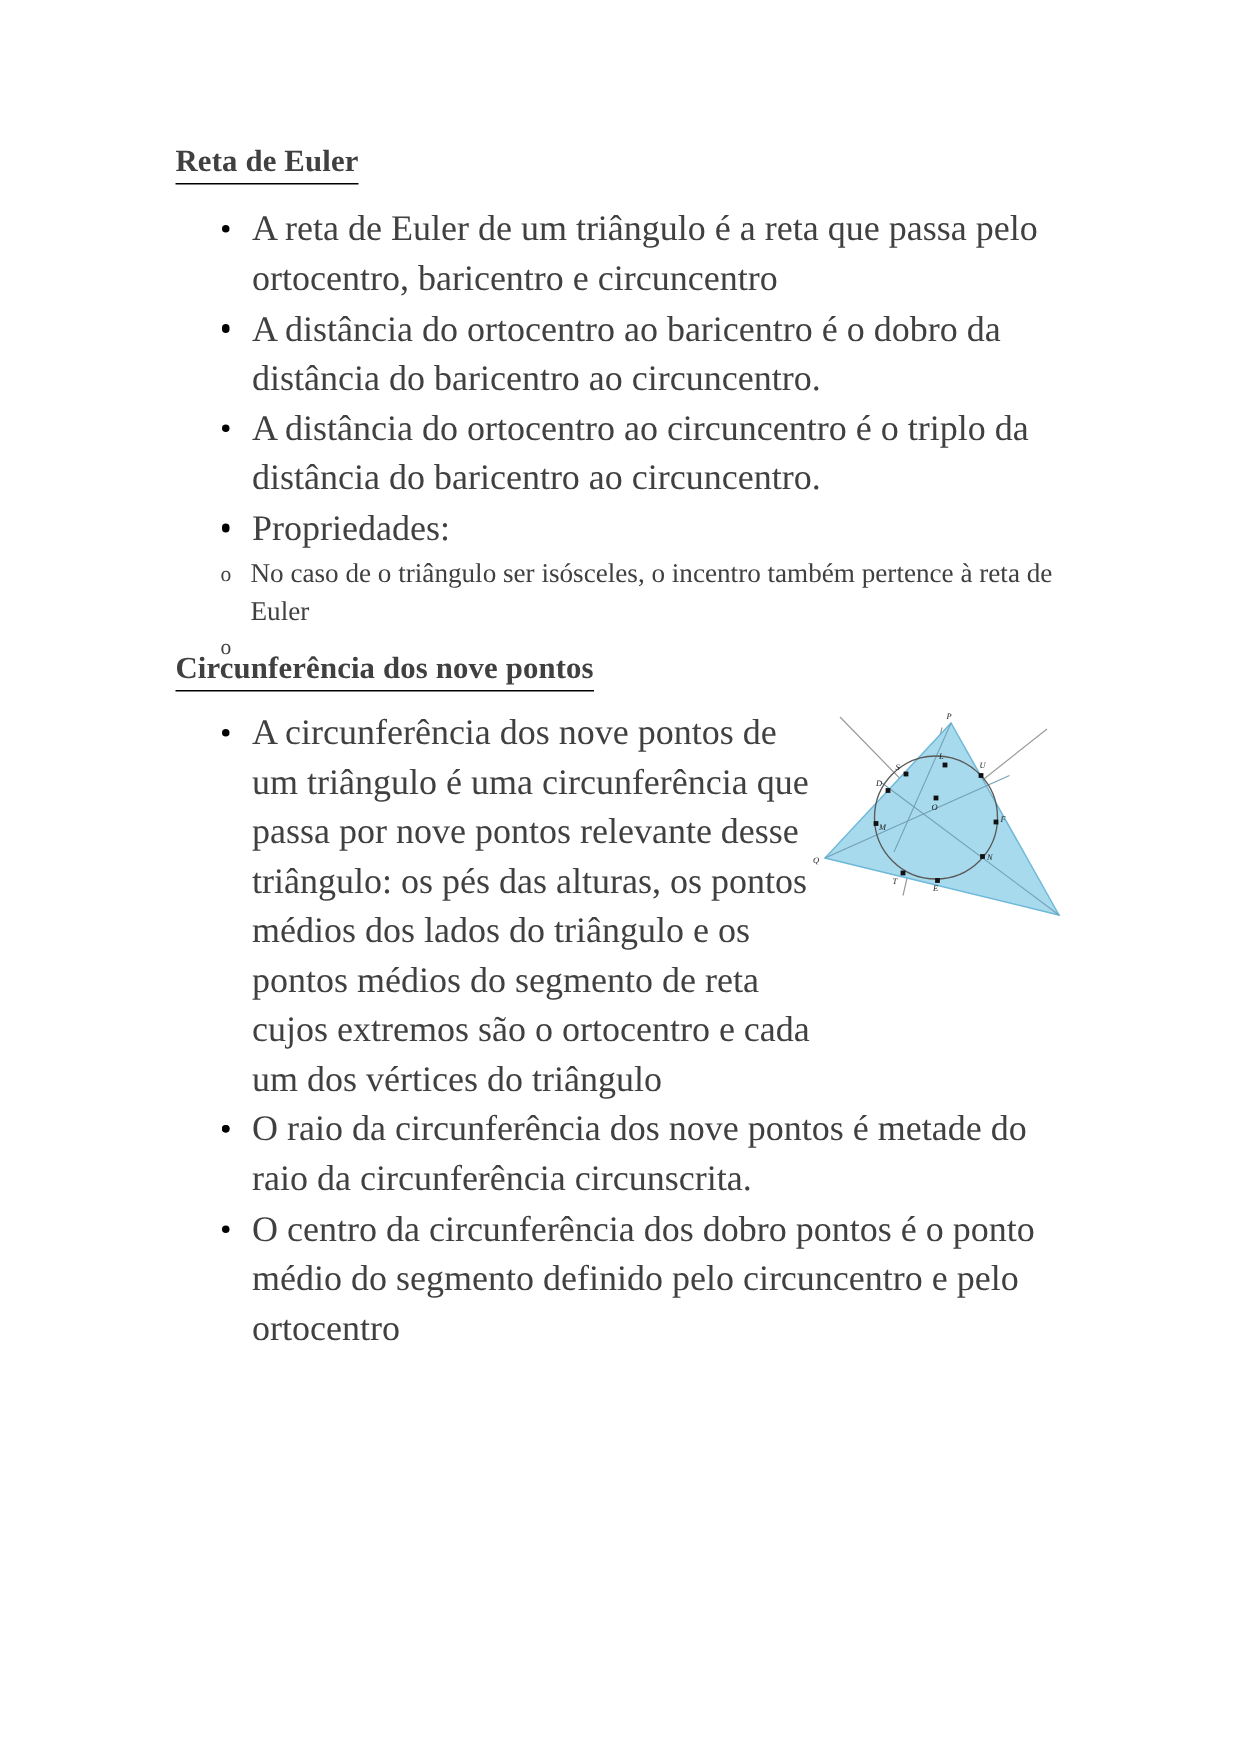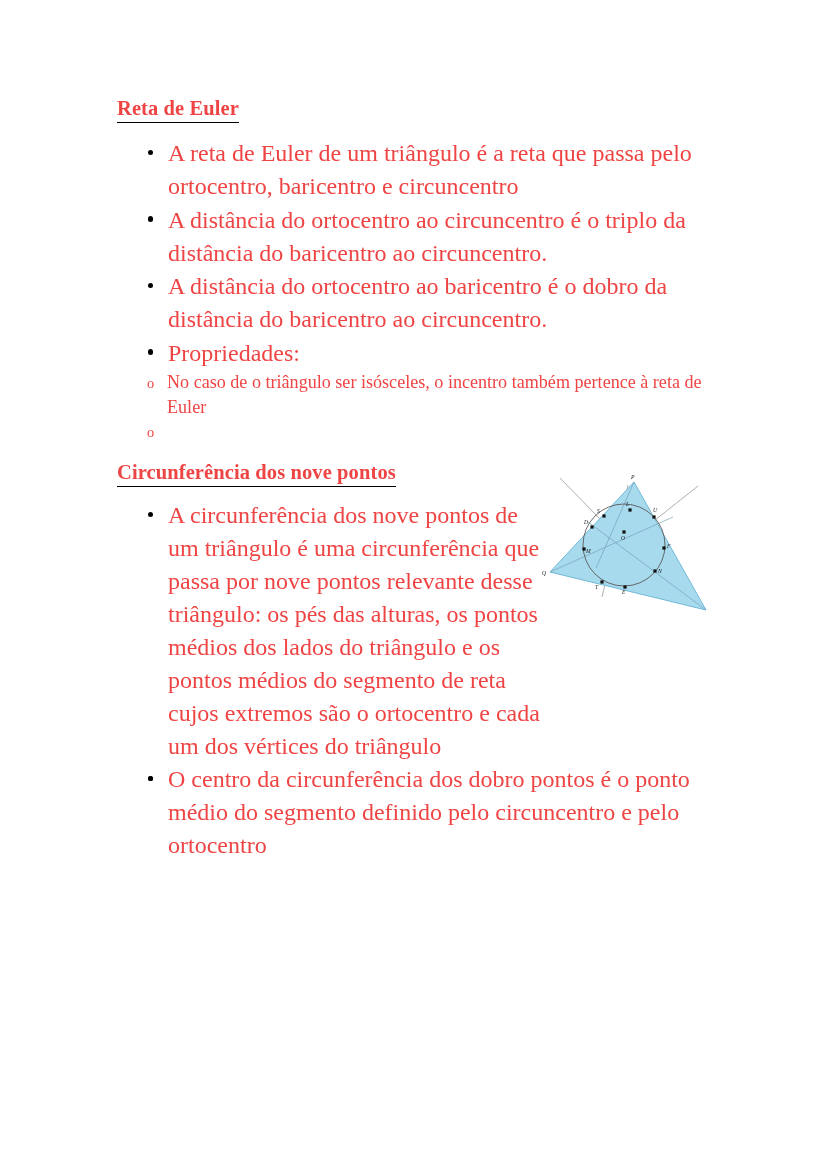--- a/index.html
+++ b/index.html
@@ -7,21 +7,21 @@
     margin: 0;
     padding: 0;
     background: #ffffff;
   }
   .page {
     position: relative;
     width: 828px;
     height: 1171px;
     background: #ffffff;
     font-family: "Liberation Serif", "DejaVu Serif", serif;
-    color: #ef4444;
+    color: #404040;
     overflow: hidden;
     text-decoration: underline;
   }
   .content {
     position: absolute;
     left: 117px;
     top: 96px;
     width: 600px;
   }
 
@@ -114,55 +114,59 @@
       <h2 class="section-heading">Reta de Euler</h2>
     </div>
 
     <ul class="lvl1">
       <li>
         <span class="bullet-dot"></span>
         <span>A reta de Euler de um triângulo é a reta que passa pelo ortocentro, baricentro e circuncentro</span>
       </li>
       <li>
         <span class="bullet-dot"></span>
+        <span>A distância do ortocentro ao baricentro é o dobro da distância do baricentro ao circuncentro.</span>
+      </li>
+      <li>
+        <span class="bullet-dot"></span>
         <span>A distância do ortocentro ao circuncentro é o triplo da distância do baricentro ao circuncentro.</span>
-      </li>
-      <li>
-        <span class="bullet-dot"></span>
-        <span>A distância do ortocentro ao baricentro é o dobro da distância do baricentro ao circuncentro.</span>
       </li>
       <li>
         <span class="bullet-dot"></span>
         <span>Propriedades:</span>
       </li>
     </ul>
 
     <div class="sub-wrap">
       <ul class="lvl2">
         <li>
           <span class="bullet-circle">o</span>
           <span>No caso de o triângulo ser isósceles, o incentro também pertence à reta de Euler</span>
         </li>
         <li>
           <span class="bullet-circle">o</span>
         </li>
       </ul>
     </div>
 
-    <div class="heading-wrap-2" style="margin-top:40px;">
+    <div class="heading-wrap-2" style="margin-top:14px;">
       <h2 class="section-heading">Circunferência dos nove pontos</h2>
     </div>
 
     <ul class="lvl1">
       <li class="narrow">
         <span class="bullet-dot"></span>
         <span>A circunferência dos nove pontos de um triângulo é uma circunferência que passa por nove pontos relevante desse triângulo: os pés das alturas, os pontos médios dos lados do triângulo e os pontos médios do segmento de reta cujos extremos são o ortocentro e cada um dos vértices do triângulo</span>
       </li>
       <li>
         <span class="bullet-dot"></span>
+      </li>
+      <li>
+        <span class="bullet-dot"></span>
+        <span>O raio da circunferência dos nove pontos é metade do raio da circunferência circunscrita.</span>
       </li>
       <li>
         <span class="bullet-dot"></span>
         <span>O centro da circunferência dos dobro pontos é o ponto médio do segmento definido pelo circuncentro e pelo ortocentro</span>
       </li>
     </ul>
 
   </div>
 
   <div class="figure">

